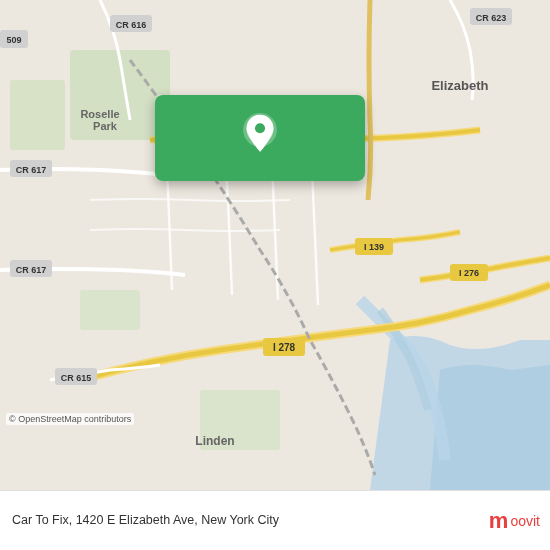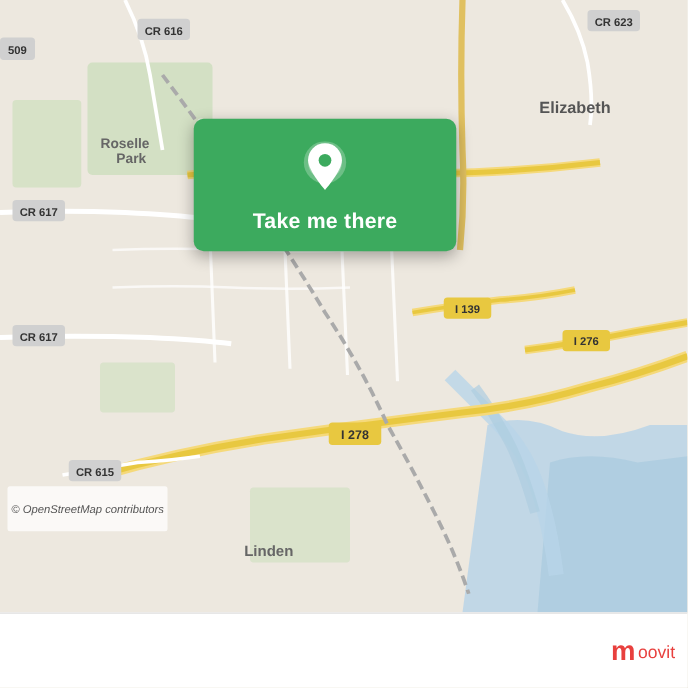--- a/index.html
+++ b/index.html
@@ -98,24 +98,23 @@
       line-height: 1.4;
     }
 
     #osm-credit {
       position: absolute;
       bottom: 65px;
       left: 6px;
       font-size: 9px;
       color: #555;
       background: rgba(255,255,255,0.75);
-      padding: 13px 3px;
+      padding: 1px 3px;
       border-radius: 2px;
       z-index: 5;
-      font-style: italic;
     }
   </style>
 </head>
 <body>
 
 <div id="map-container">
 
   <svg class="map-svg" viewBox="0 0 550 490" xmlns="http://www.w3.org/2000/svg">
 
     <rect width="550" height="490" fill="#ede8df"></rect>
@@ -195,24 +194,24 @@
   </svg>
 
   <div id="location-card">
 
     <svg class="pin-icon" viewBox="0 0 44 52" xmlns="http://www.w3.org/2000/svg">
       <circle cx="22" cy="20" r="20" fill="white" opacity="0.25"></circle>
       <circle cx="22" cy="20" r="16" fill="white" opacity="0.3"></circle>
       <path d="M22 2 C13 2 6 9 6 18 C6 28 22 46 22 46 C22 46 38 28 38 18 C38 9 31 2 22 2 Z" fill="white"></path>
       <circle cx="22" cy="18" r="6" fill="#3caa5e"></circle>
     </svg>
-    <button id="take-me-there-btn">Take me there</button>
   </div>
 
   <div id="osm-credit">© OpenStreetMap contributors</div>
 </div>
 
 <div id="bottom-bar">
+  <div id="address-text">Car To Fix, 1420 E Elizabeth Ave, New York City</div>
   <div id="moovit-logo">
     <span class="moovit-m">m</span>
     <span class="moovit-text">oovit</span>
   </div>
 </div>
 
 </body></html>

